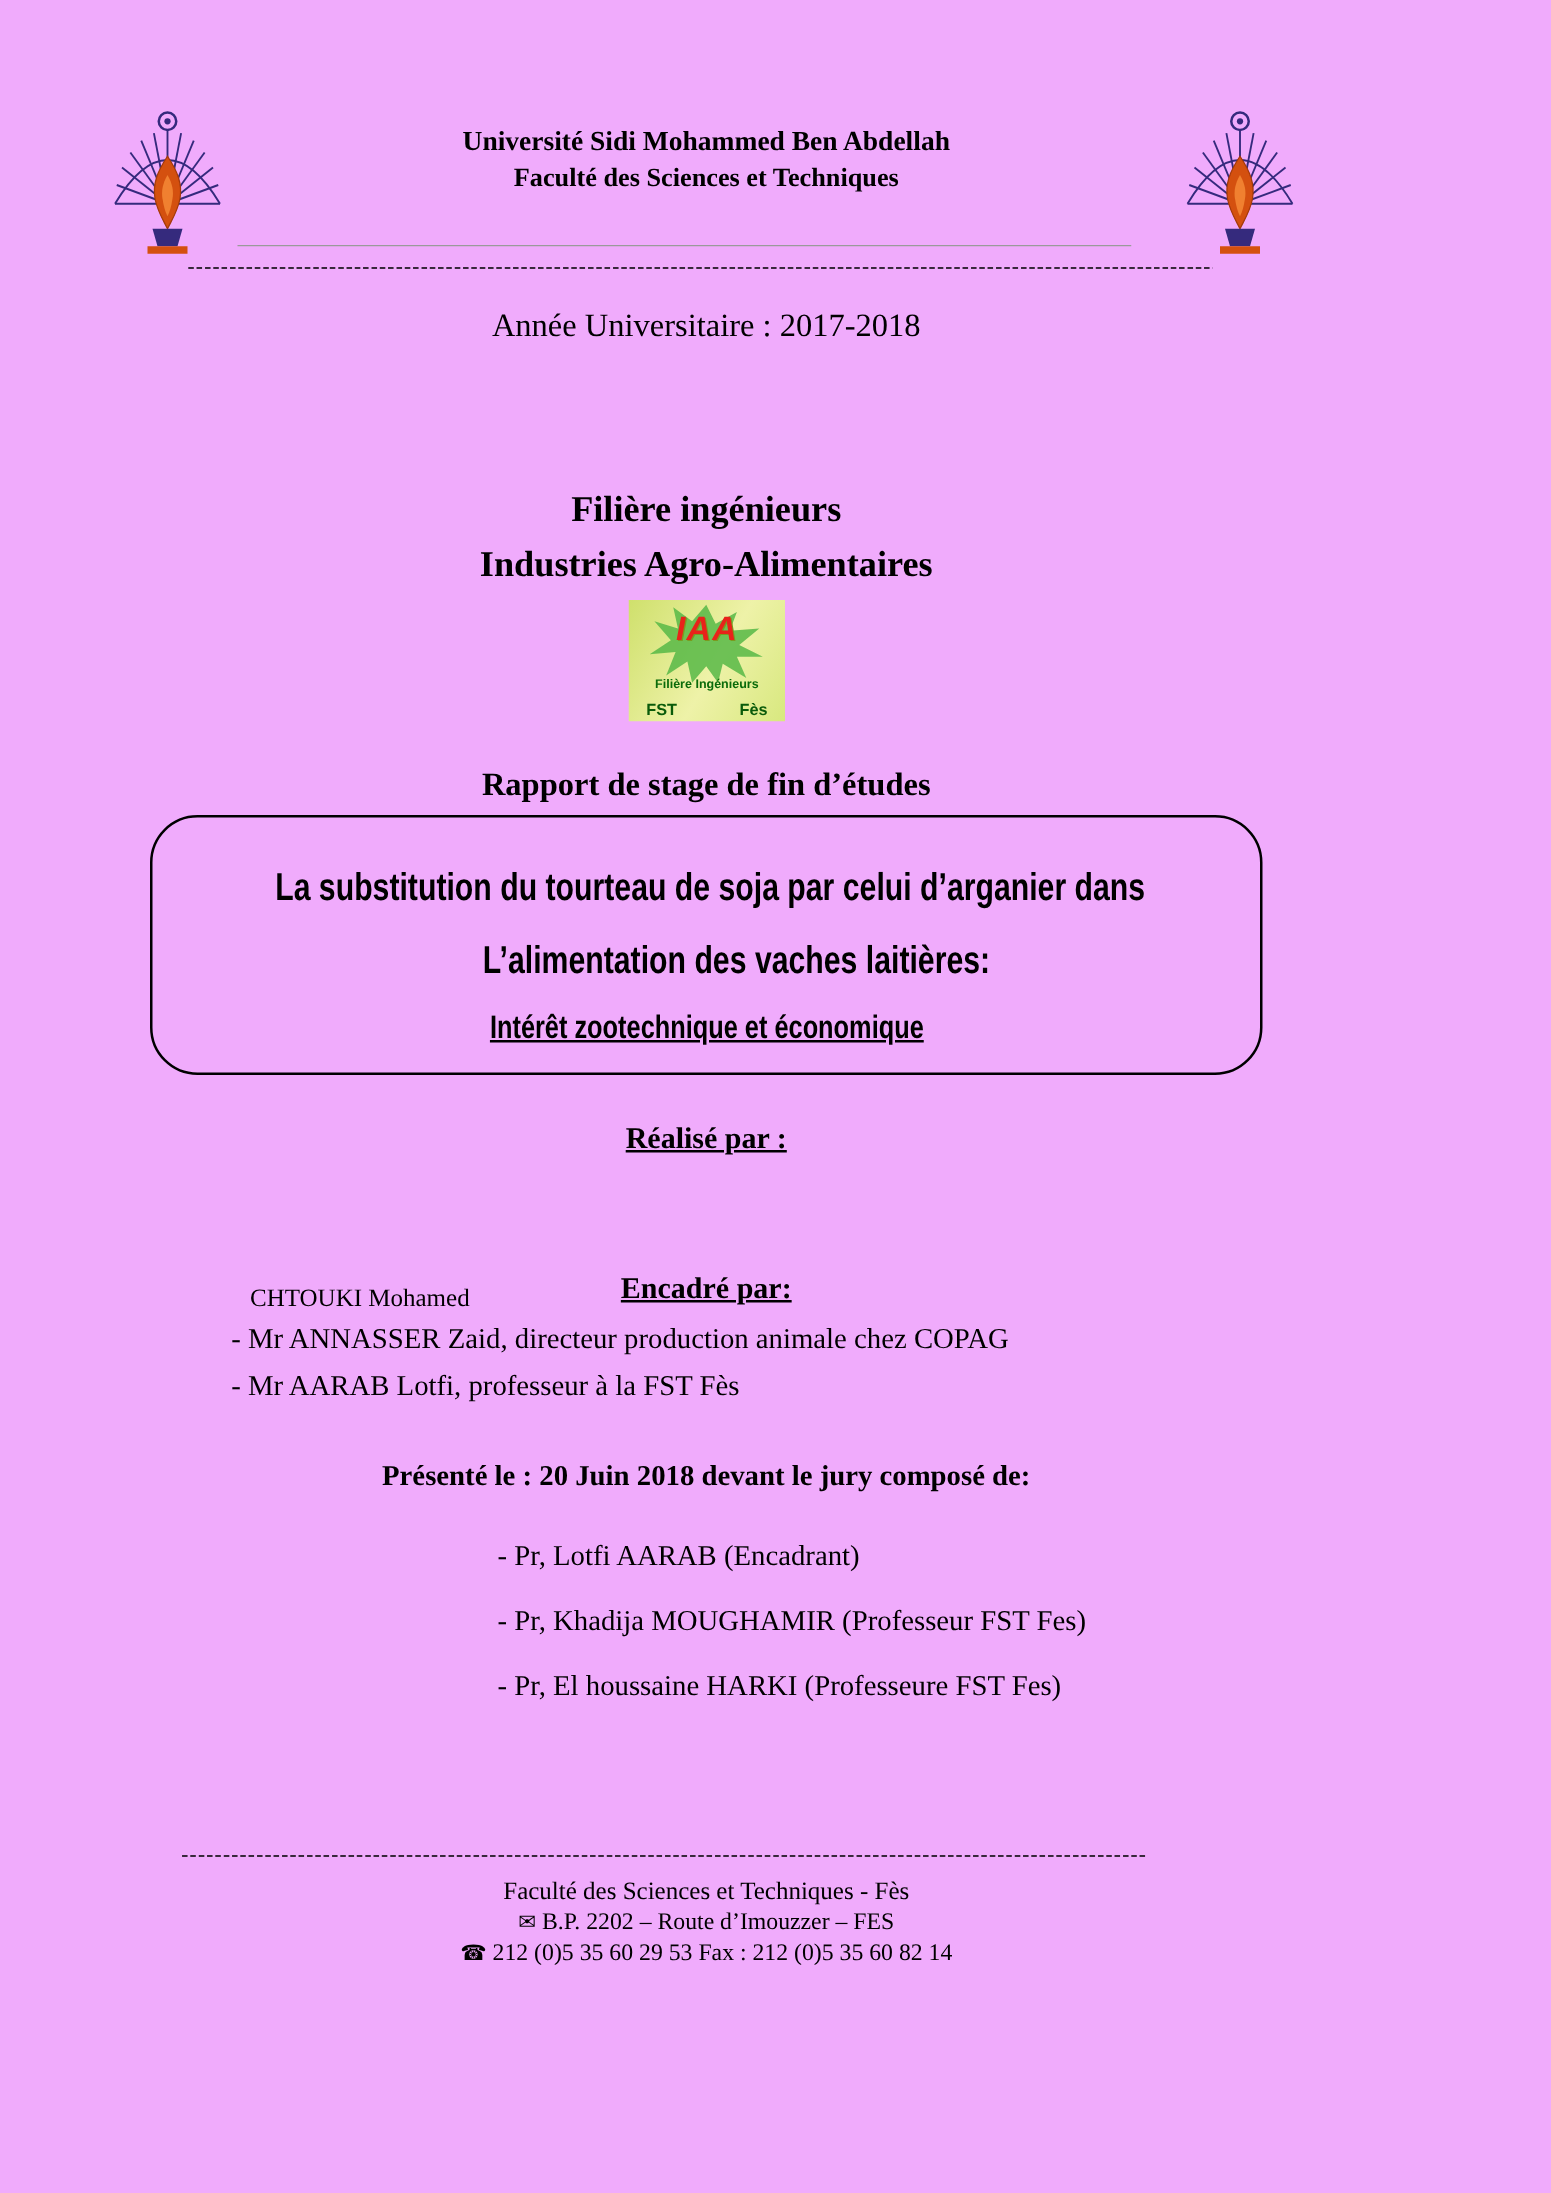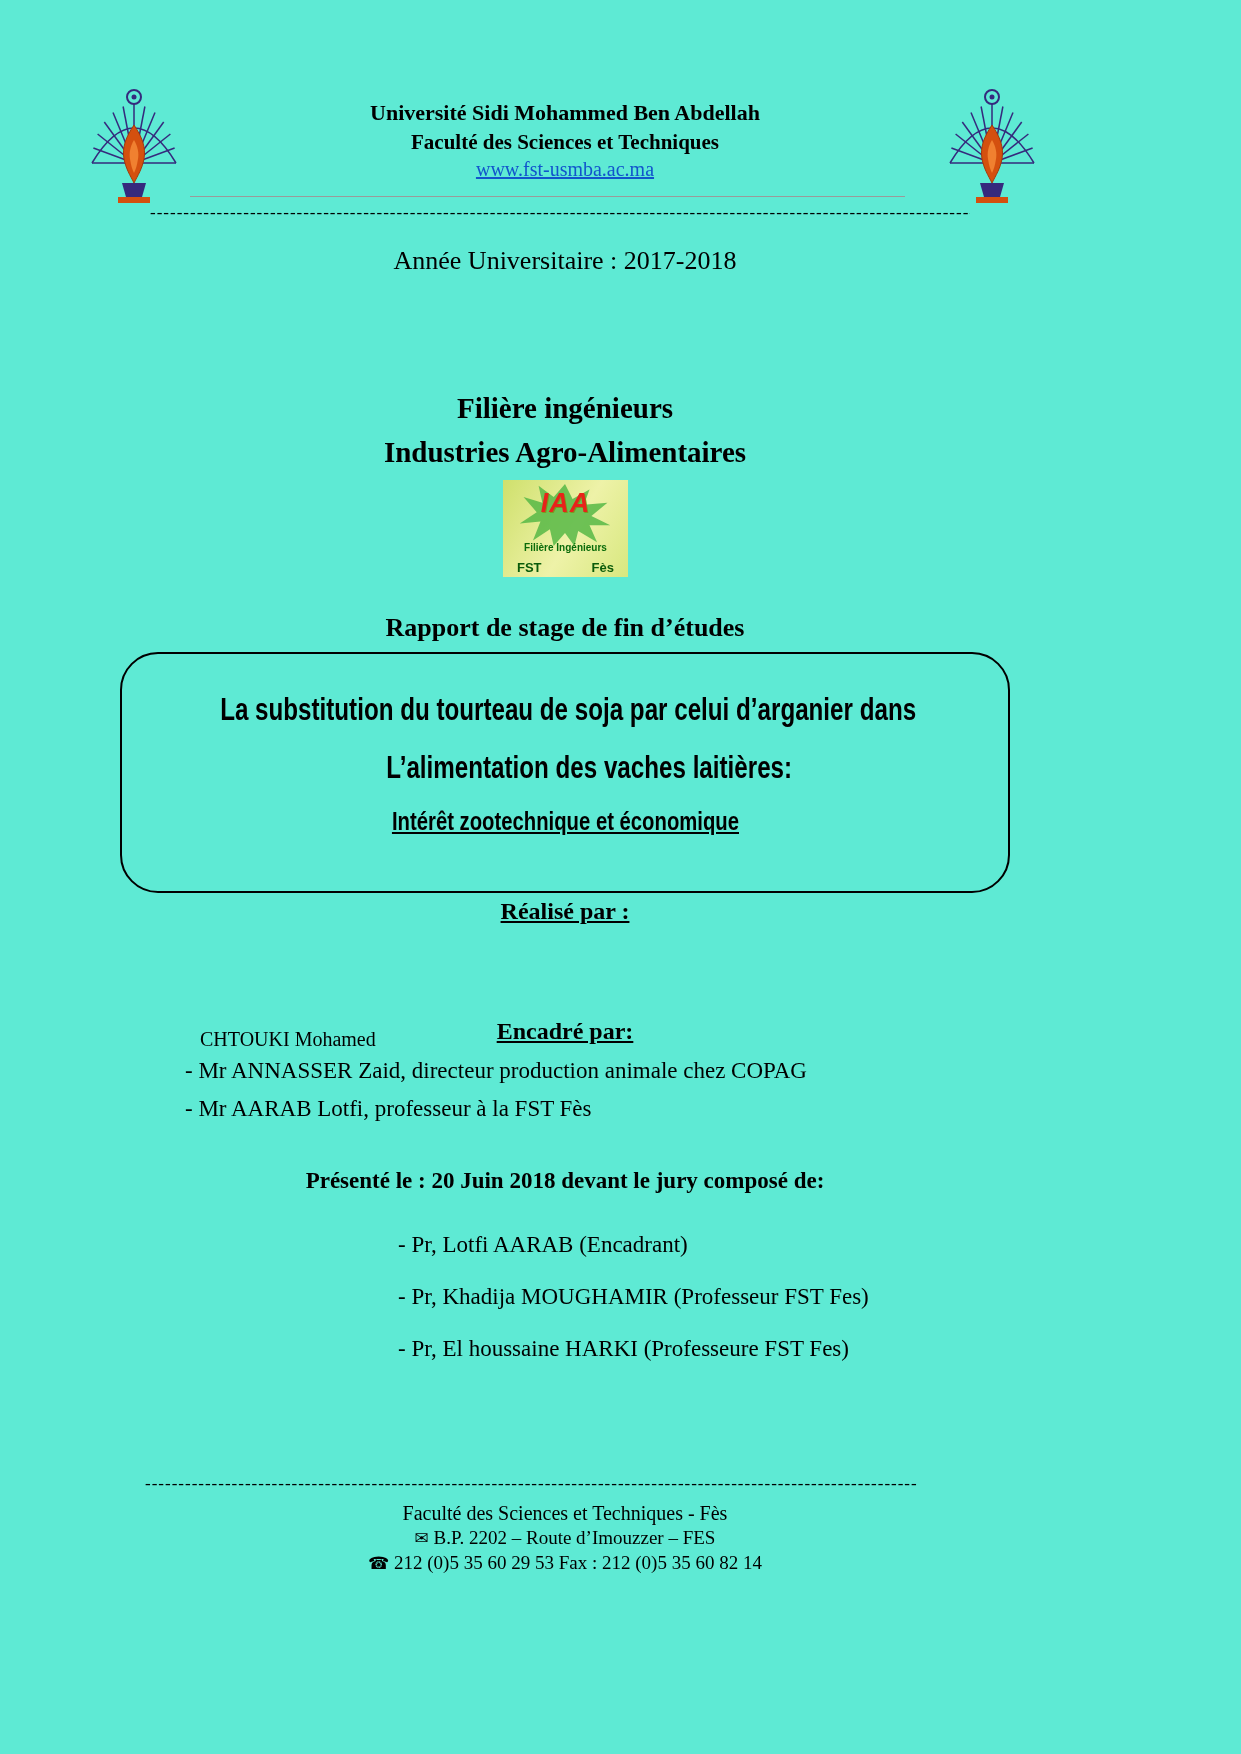--- a/index.html
+++ b/index.html
@@ -1,20 +1,20 @@
 <!DOCTYPE html>
 <html><head>
 <meta charset="utf-8">
 <style>
   * { margin:0; padding:0; box-sizing:border-box; }
   html,body { background:#ffffff; }
   .page {
     position:relative;
     width:1241px; height:1754px;
-    background:#5eead4;
+    background:#f0abfc;
     font-family:"Liberation Serif", serif;
     color:#000;
     overflow:hidden;
   }
   .content { position:absolute; left:0; top:0; width:1130px; height:1754px; }
   .abs { position:absolute; }
   .ctr { width:100%; text-align:center; }
 
   
   .emblem { width:92px; height:125px; }
@@ -53,21 +53,21 @@
   .iaa-row {
     position:absolute; top:80px; left:0; width:100%;
     display:flex; justify-content:space-between; padding:0 14px;
     color:#0a5b0a; font-weight:bold; font-size:13px;
   }
 
   .rapport { top:613px; font-size:26px; font-weight:bold; }
 
   
   .title-box {
-    top:652px; left:120px; width:890px; height:241px;
+    top:652px; left:120px; width:890px; height:208px;
     border:2px solid #000; border-radius:38px;
   }
   .boxline { position:absolute; width:100%; text-align:center; font-family:"Liberation Sans", sans-serif; font-weight:bold; }
   .boxline .cond { display:inline-block; transform:scaleX(0.78); transform-origin:center; white-space:nowrap; }
   .box1 { top:38px; font-size:31px; }
   .box2 { top:96px; font-size:31px;padding-left:48px; }
   .box3 { top:152px; font-size:26px; }
   .box3 .cond { text-decoration:underline; }
 
   .realise-h { top:898px; font-size:24px; font-weight:bold; }
@@ -146,23 +146,20 @@
         <circle cx="46" cy="12" r="2.5" fill="#352a7d"></circle>
         <path d="M46,40 C38,52 34,62 36,74 C38,84 42,90 46,98 C50,90 54,84 56,74 C58,62 54,52 46,40 Z" fill="#d4500f" stroke="#a33a0a" stroke-width="1"></path>
         <path d="M46,55 C42,62 41,68 42,74 C43,80 44,84 46,88 C48,84 49,80 50,74 C51,68 50,62 46,55 Z" fill="#f08030"></path>
         <path d="M34,98 L58,98 L54,112 L38,112 Z" fill="#352a7d"></path>
         <rect x="30" y="112" width="32" height="6" fill="#d4500f"></rect>
       </svg>
     </div>
 
     <div class="abs hdr-univ">Université Sidi Mohammed Ben Abdellah</div>
     <div class="abs hdr-fac">Faculté des Sciences et Techniques</div>
-    <div class="abs hdr-link">
-      <a>www.fst-usmba.ac.ma</a>
-    </div>
     <div class="abs hdr-rule"></div>
 
     <div class="abs dashline dash-top">--------------------------------------------------------------------------------------------------------------------------------------------------------------------</div>
 
     <div class="abs ctr year">Année Universitaire : 2017-2018</div>
 
     <div class="abs ctr prog1">Filière ingénieurs</div>
     <div class="abs ctr prog2">Industries Agro-Alimentaires</div>
 
     <div class="abs iaa">

